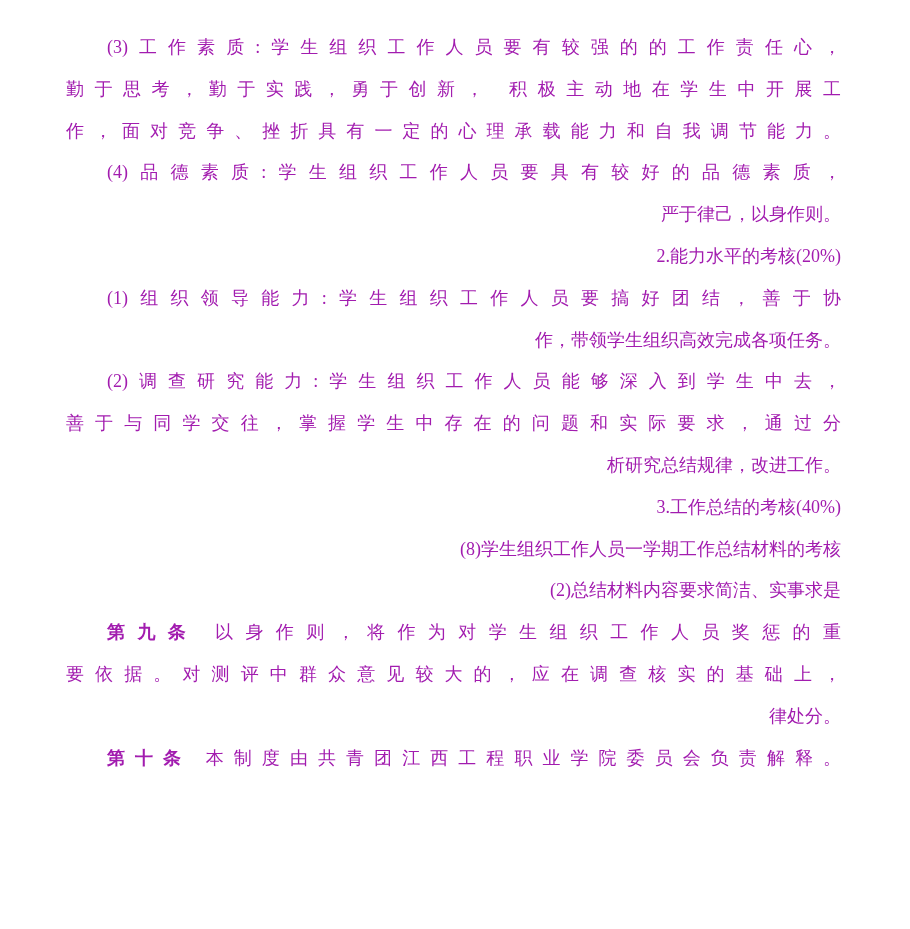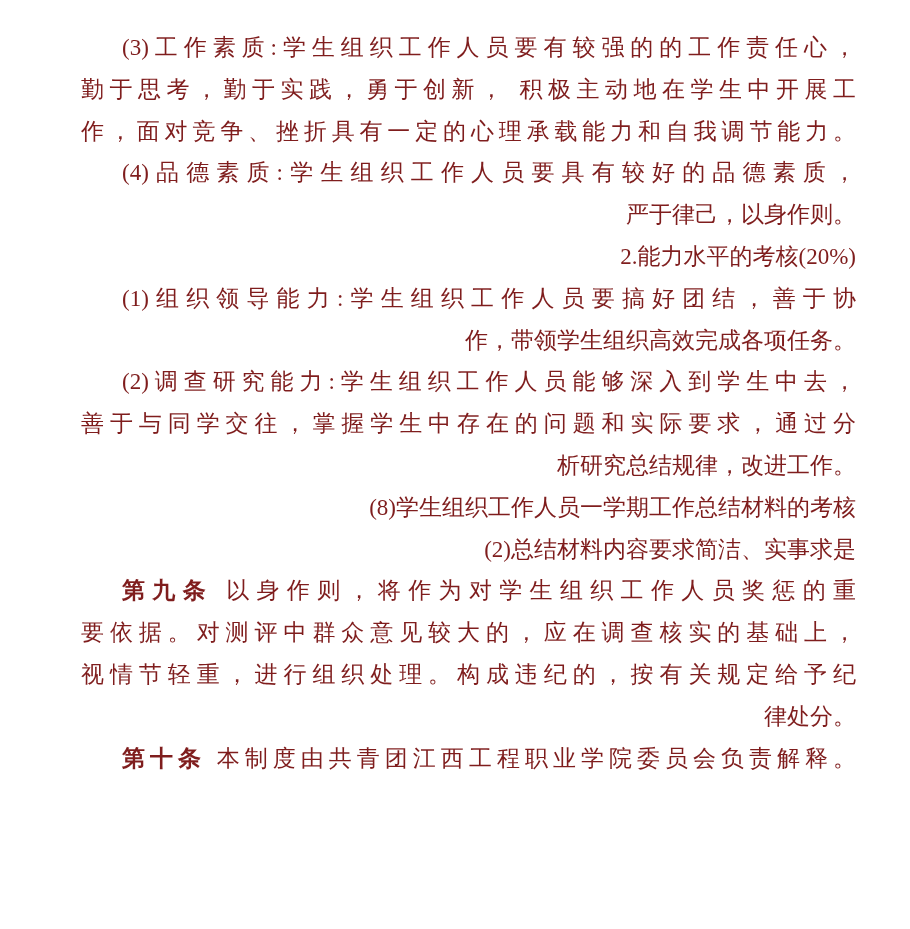--- a/index.html
+++ b/index.html
@@ -8,25 +8,25 @@
   }
   body {
     width: 910px;
     height: 929px;
     background: #ffffff;
     position: relative;
     font-family: "Liberation Serif", "DejaVu Serif", serif;
   }
   .doc-page {
     position: absolute;
-    left: 81px;
+    left: 66px;
     top: 27px;
     width: 775px;
-    color: #7f1d1d;
-    font-size: 23px;
+    color: #a21caf;
+    font-size: 18px;
     line-height: 41.8px;
   }
   .line {
     height: 41.8px;
     overflow: hidden;
     text-align: right;
   }
   .justify {
     text-align: justify;
     text-align-last: justify;
@@ -47,20 +47,20 @@
   <div class="line justify"><span>勤于思考，勤于实践，勇于创新， 积极主动地在学生中开展工</span></div>
   <div class="line justify"><span>作，面对竞争、挫折具有一定的心理承载能力和自我调节能力。</span></div>
   <div class="line indent justify"><span>(4)品德素质:学生组织工作人员要具有较好的品德素质，</span></div>
   <div class="line"><span>严于律己，以身作则。</span></div>
   <div class="line indent"><span>2.能力水平的考核(20%)</span></div>
   <div class="line indent justify"><span>(1)组织领导能力:学生组织工作人员要搞好团结，善于协</span></div>
   <div class="line"><span>作，带领学生组织高效完成各项任务。</span></div>
   <div class="line indent justify"><span>(2)调查研究能力:学生组织工作人员能够深入到学生中去，</span></div>
   <div class="line justify"><span>善于与同学交往，掌握学生中存在的问题和实际要求，通过分</span></div>
   <div class="line"><span>析研究总结规律，改进工作。</span></div>
+  <div class="line indent"><span>3.工作总结的考核(40%)</span></div>
   <div class="line indent"><span>(8)学生组织工作人员一学期工作总结材料的考核</span></div>
   <div class="line indent"><span>(2)总结材料内容要求简洁、实事求是</span></div>
   <div class="line indent justify"><span class="art">第九条</span><span> 以身作则，将作为对学生组织工作人员奖惩的重</span></div>
   <div class="line justify"><span>要依据。对测评中群众意见较大的，应在调查核实的基础上，</span></div>
-  <div class="line justify"><span>视情节轻重，进行组织处理。构成违纪的，按有关规定给予纪</span></div>
   <div class="line"><span>律处分。</span></div>
   <div class="line indent justify"><span class="art">第十条</span><span> 本制度由共青团江西工程职业学院委员会负责解释。</span></div>
 </div>
 
 </body></html>

